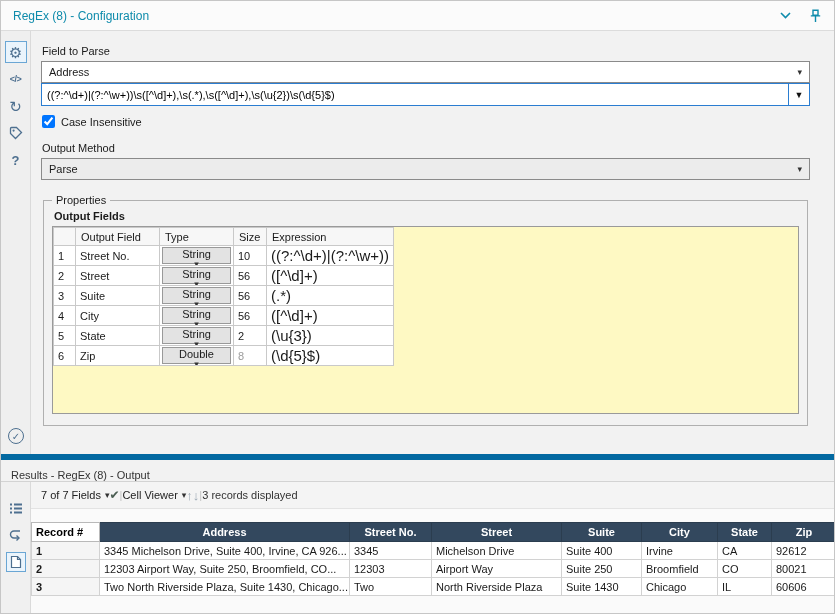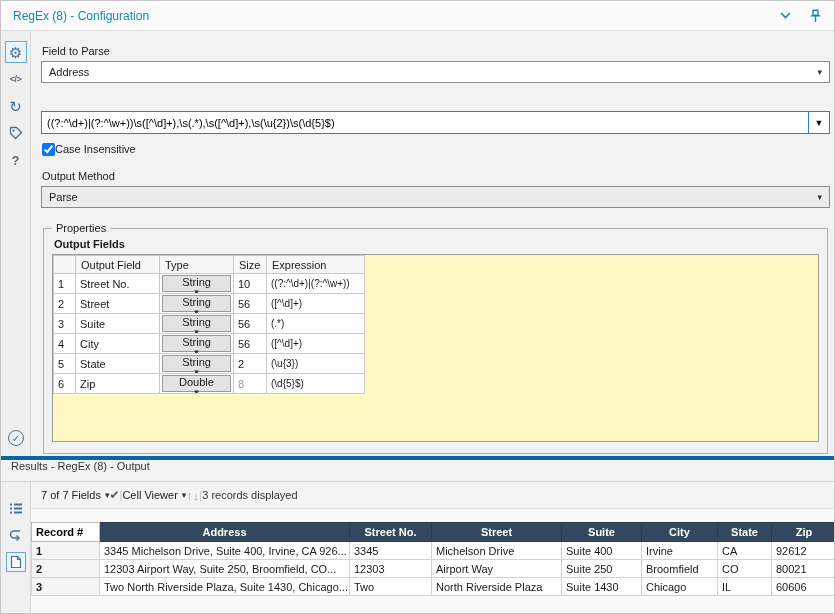--- a/index.html
+++ b/index.html
@@ -6,66 +6,66 @@
   html,body { margin:0; padding:0; }
   body {
     width:835px; height:614px;
     font-family:"Liberation Sans", sans-serif;
     font-size:11px; color:#1a1a1a;
     background:#e9e9e9;
   }
   .screen { width:835px; height:614px; display:flex; flex-direction:column; border:1px solid #c6c6c6; background:#f2f2f2; overflow:hidden; }
 
   
-  .config-panel { height:459px; display:flex; flex-direction:column; border-bottom:4px solid #0369a1; background:#f2f2f2; }
+  .config-panel { height:459px; display:flex; flex-direction:column; border-bottom:6px solid #0369a1; background:#f2f2f2; }
   .panel-header { height:30px; background:#fbfbfb; border-bottom:1px solid #dcdcdc; display:flex; align-items:center; padding:0 12px; flex:0 0 auto; }
   .panel-title { color:#0e8bab; font-size:12px; }
   .header-icons { margin-left:auto; display:flex; align-items:center; gap:16px; }
   .hicon { width:14px; height:14px; display:flex; align-items:center; justify-content:center; cursor:pointer; }
 
   .panel-body { flex:1; display:flex; min-height:0; }
   .tool-strip { width:30px; background:#efefef; border-right:1px solid #dadada; display:flex; flex-direction:column; align-items:center; padding-top:10px; gap:5px; position:relative; flex:0 0 auto; }
   .strip-icon { width:22px; height:22px; display:flex; align-items:center; justify-content:center; color:#4d6f8f; font-size:15px; line-height:1; }
   .strip-icon.selected { border:1px solid #6aa6d4; background:#eaf4fc; }
   .code-glyph { font-size:9px; font-weight:bold; letter-spacing:-0.5px; }
   .strip-bottom { position:absolute; bottom:10px; left:0; width:30px; display:flex; justify-content:center; }
   .check-circle { width:16px; height:16px; border:1.4px solid #4d6f8f; border-radius:50%; color:#4d6f8f; display:flex; align-items:center; justify-content:center; font-size:10px; }
 
-  .config-content { flex:1; padding:14px 4px 0 10px; }
+  .config-content { flex:1; padding:14px 24px 0 10px; }
   .field-label { display:block; margin:0 0 4px 1px; }
   .sp-top { margin-top:12px; }
 
   .select { height:22px; background:#fff; border:1px solid #8a8a8a; display:flex; align-items:center; justify-content:space-between; padding:0 7px; cursor:pointer; }
   .select.gray { background:#ececec; }
   .caret { font-size:9px; color:#333; line-height:1; }
 
-  .combo { display:flex; height:23px;margin-top:28px; }
+  .combo { display:flex; height:23px; }
   .combo input { flex:1; border:1px solid #2a7dd1; border-right:none; padding:0 5px; font-family:"Liberation Sans",sans-serif; font-size:11px; outline:none; }
   .combo-btn { width:22px; border:1px solid #2a7dd1; background:#fff; display:flex; align-items:center; justify-content:center; cursor:pointer; font-size:9px; color:#111; }
 
-  .checkbox-row { display:flex; align-items:flex-start; margin:9px 0 14px 1px; cursor:pointer; }
+  .checkbox-row { display:flex; align-items:center; gap:6px; margin:9px 0 14px 1px; cursor:pointer; }
   .checkbox-row input { width:13px; height:13px; margin:0; }
 
   fieldset.properties { margin:14px 2px 0 2px; border:1px solid #b0b0b0; height:232px; padding:2px 8px 8px 8px; }
   fieldset.properties legend { padding:0 4px; }
   .of-label { margin:2px 0 4px 2px;font-weight:bold; }
   .of-container { border:1px solid #9a9a9a; background:#fef9c3; height:188px; overflow:hidden; }
 
   table.of-table { border-collapse:collapse; background:#fff; }
   .of-table th { background:#f7f7f7; font-weight:normal; text-align:left; border:1px solid #c9c9c9; padding:2px 5px; height:18px; }
   .of-table td { border:1px solid #c9c9c9; padding:1px 4px; height:20px; background:#fff; white-space:nowrap; overflow:hidden; }
   .col-num { width:22px; } .col-field { width:84px; } .col-type { width:74px; } .col-size { width:33px; } .col-expr { width:98px; }
-  td.expr-cell { font-size:10px; }
+  td.expr-cell { font-size:15px; }
   td.type-cell { padding:1px 2px; }
   .cell-select { display:flex; align-items:center; justify-content:space-between; background:#e3e3e3; border:1px solid #999; height:17px; padding:0 4px; cursor:pointer;flex-direction:column; }
   td.size-disabled { color:#9b9b9b; }
 
   
   .results-panel { flex:1; display:flex; flex-direction:column; min-height:0; background:#f0f0f0; }
-  .results-header { height:22px; background:#f2f2f2; border-bottom:1px solid #d3d3d3; display:flex; align-items:flex-start; padding:0 10px; color:#333; flex:0 0 auto; }
+  .results-header { height:22px; background:#f2f2f2; border-bottom:1px solid #d3d3d3; display:flex; align-items:flex-end; padding:0 10px; color:#333; flex:0 0 auto; }
   .results-body { flex:1; display:flex; min-height:0; }
   .results-strip { width:30px; border-right:1px solid #dadada; background:#f0f0f0; display:flex; flex-direction:column; align-items:center; padding-top:16px; gap:7px; flex:0 0 auto; }
   .rs-icon { width:20px; height:20px; display:flex; align-items:center; justify-content:center; }
   .rs-icon.selected { border:1px solid #6aa6d4; background:#eaf4fc; }
 
   .results-content { flex:1; display:flex; flex-direction:column; background:#fafafa; min-width:0; }
   .toolbar { height:27px; display:flex; align-items:center; gap:0; padding:0 10px; background:#f4f4f4; border-bottom:1px solid #e3e3e3; flex:0 0 auto; }
   .tb-item { display:flex; align-items:center; gap:4px; cursor:pointer; color:#222; }
   .tb-sep { color:#c4c4c4; }
   .tb-check { color:#4a5d52; font-size:12px; }

